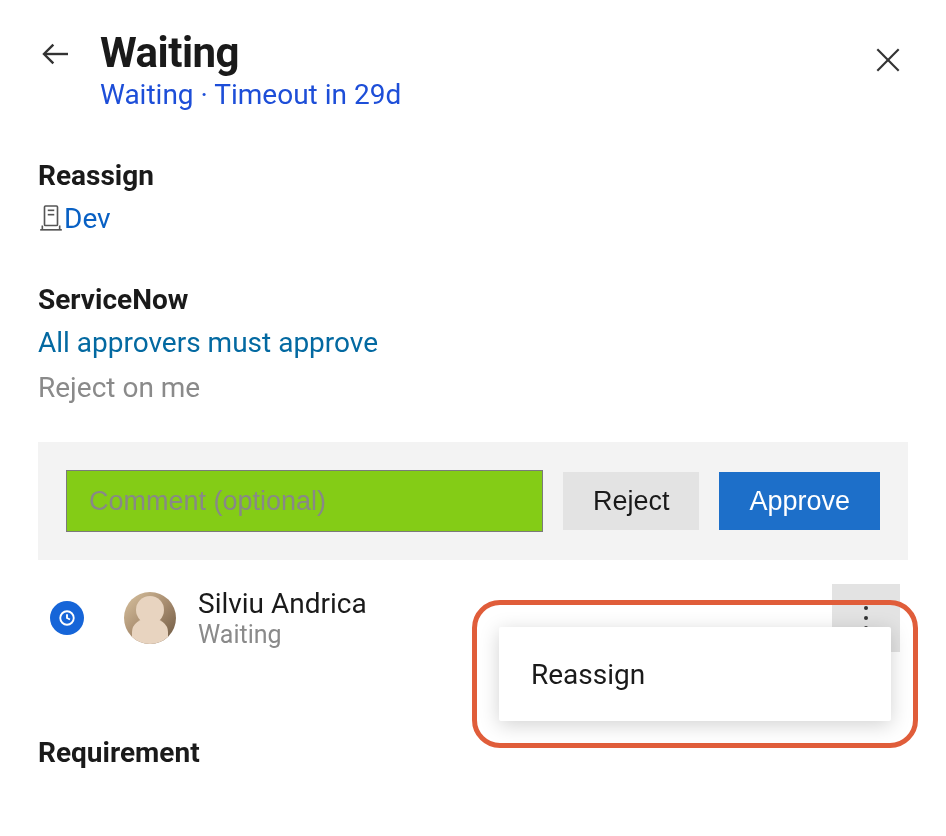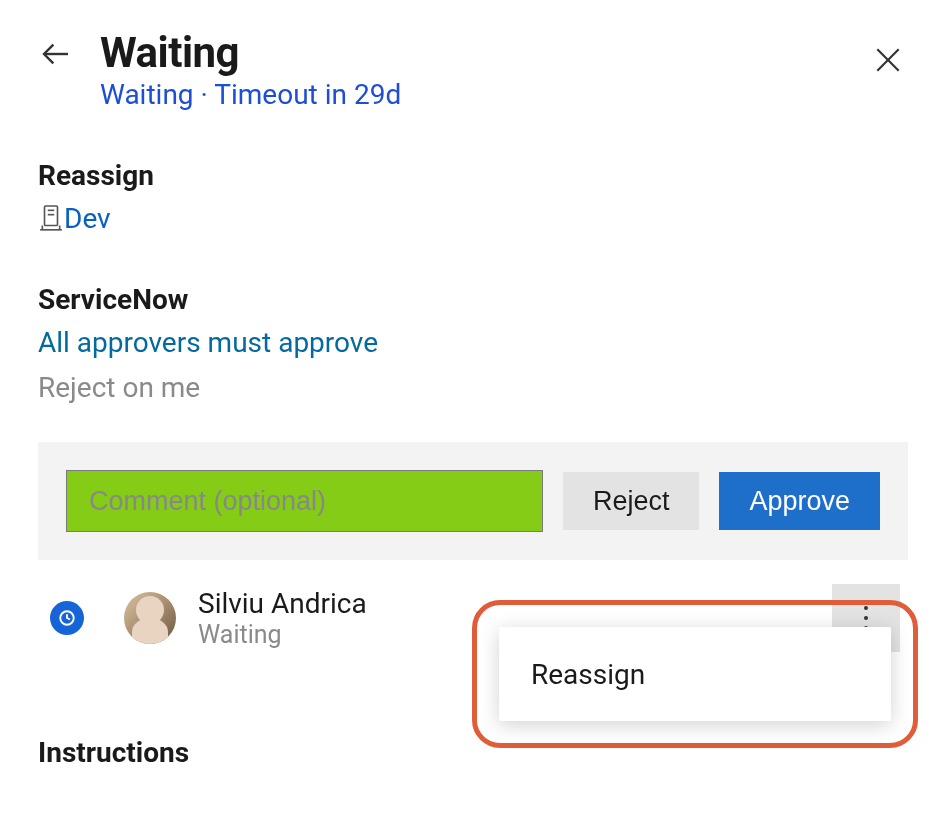--- a/index.html
+++ b/index.html
@@ -293,20 +293,20 @@
   <div class="kebab-btn">
     <svg viewBox="0 0 8 28">
       <circle cx="4" cy="4" r="2" fill="#333"></circle>
       <circle cx="4" cy="14" r="2" fill="#333"></circle>
       <circle cx="4" cy="24" r="2" fill="#333"></circle>
     </svg>
   </div>
 </div>
 
 <div class="section instructions-section">
-  <div class="section-label">Instructions</div>
+  <div class="section-label">Requirement</div>
 </div>
 
 <div class="menu-popup-wrapper">
   <div class="menu-popup">
     <div class="menu-item">Reassign</div>
   </div>
 </div>
 
 </body></html>

